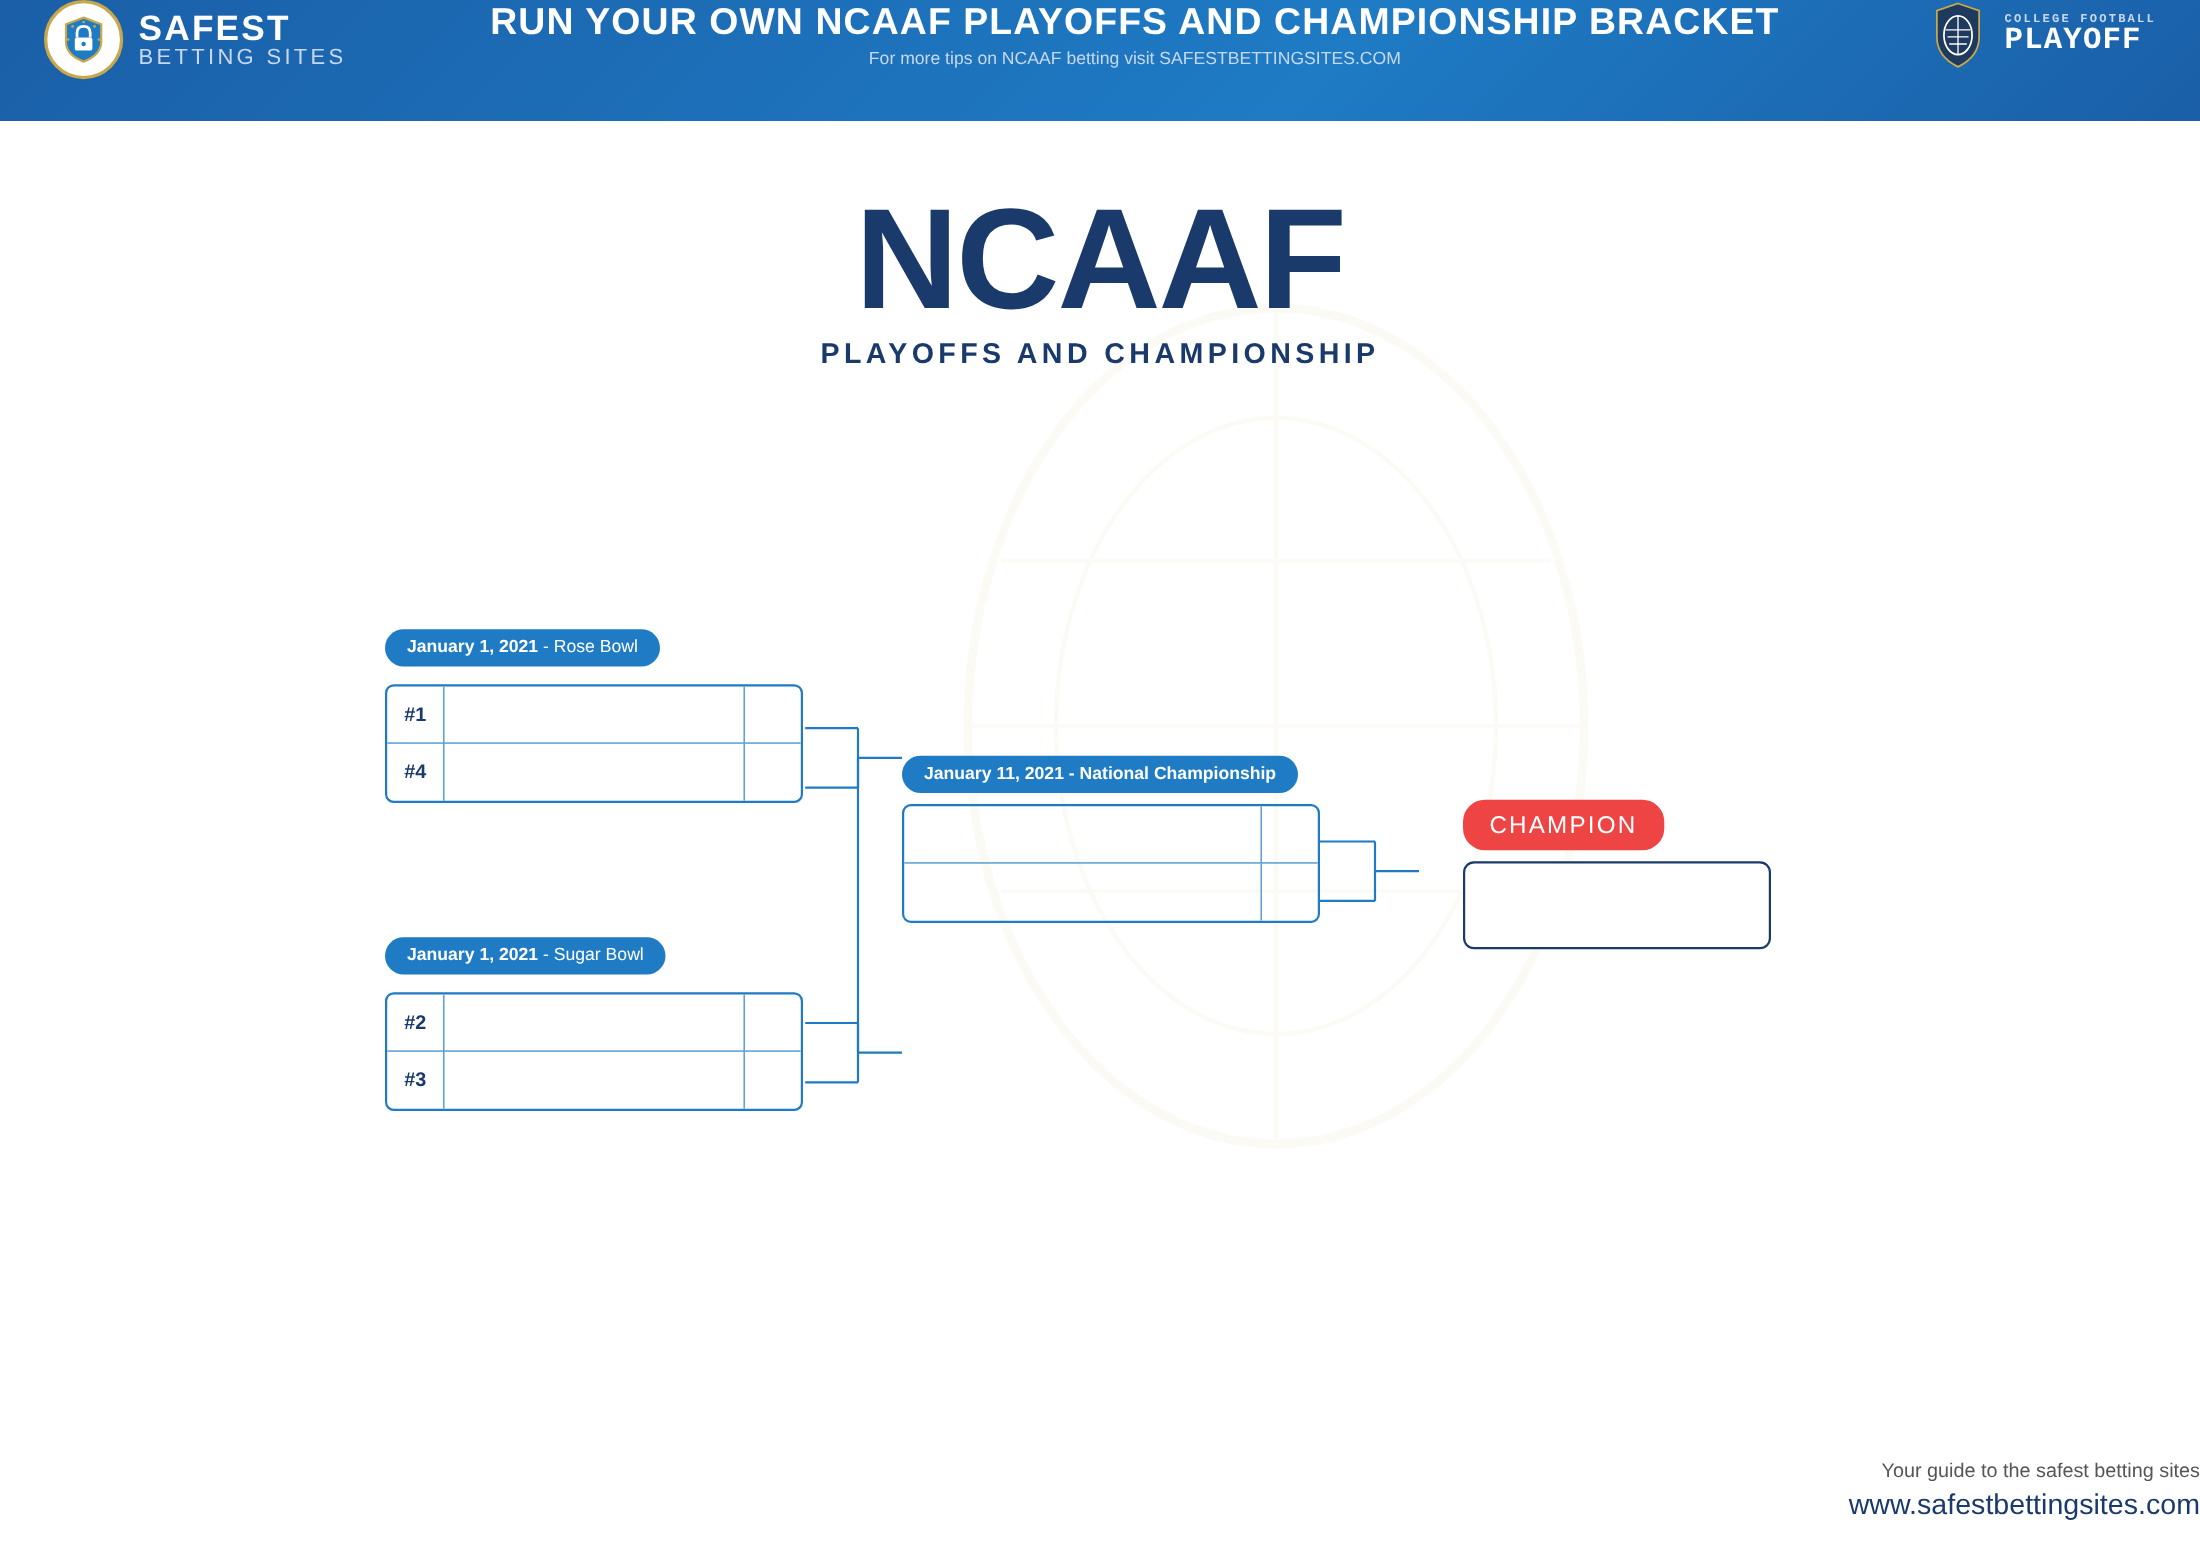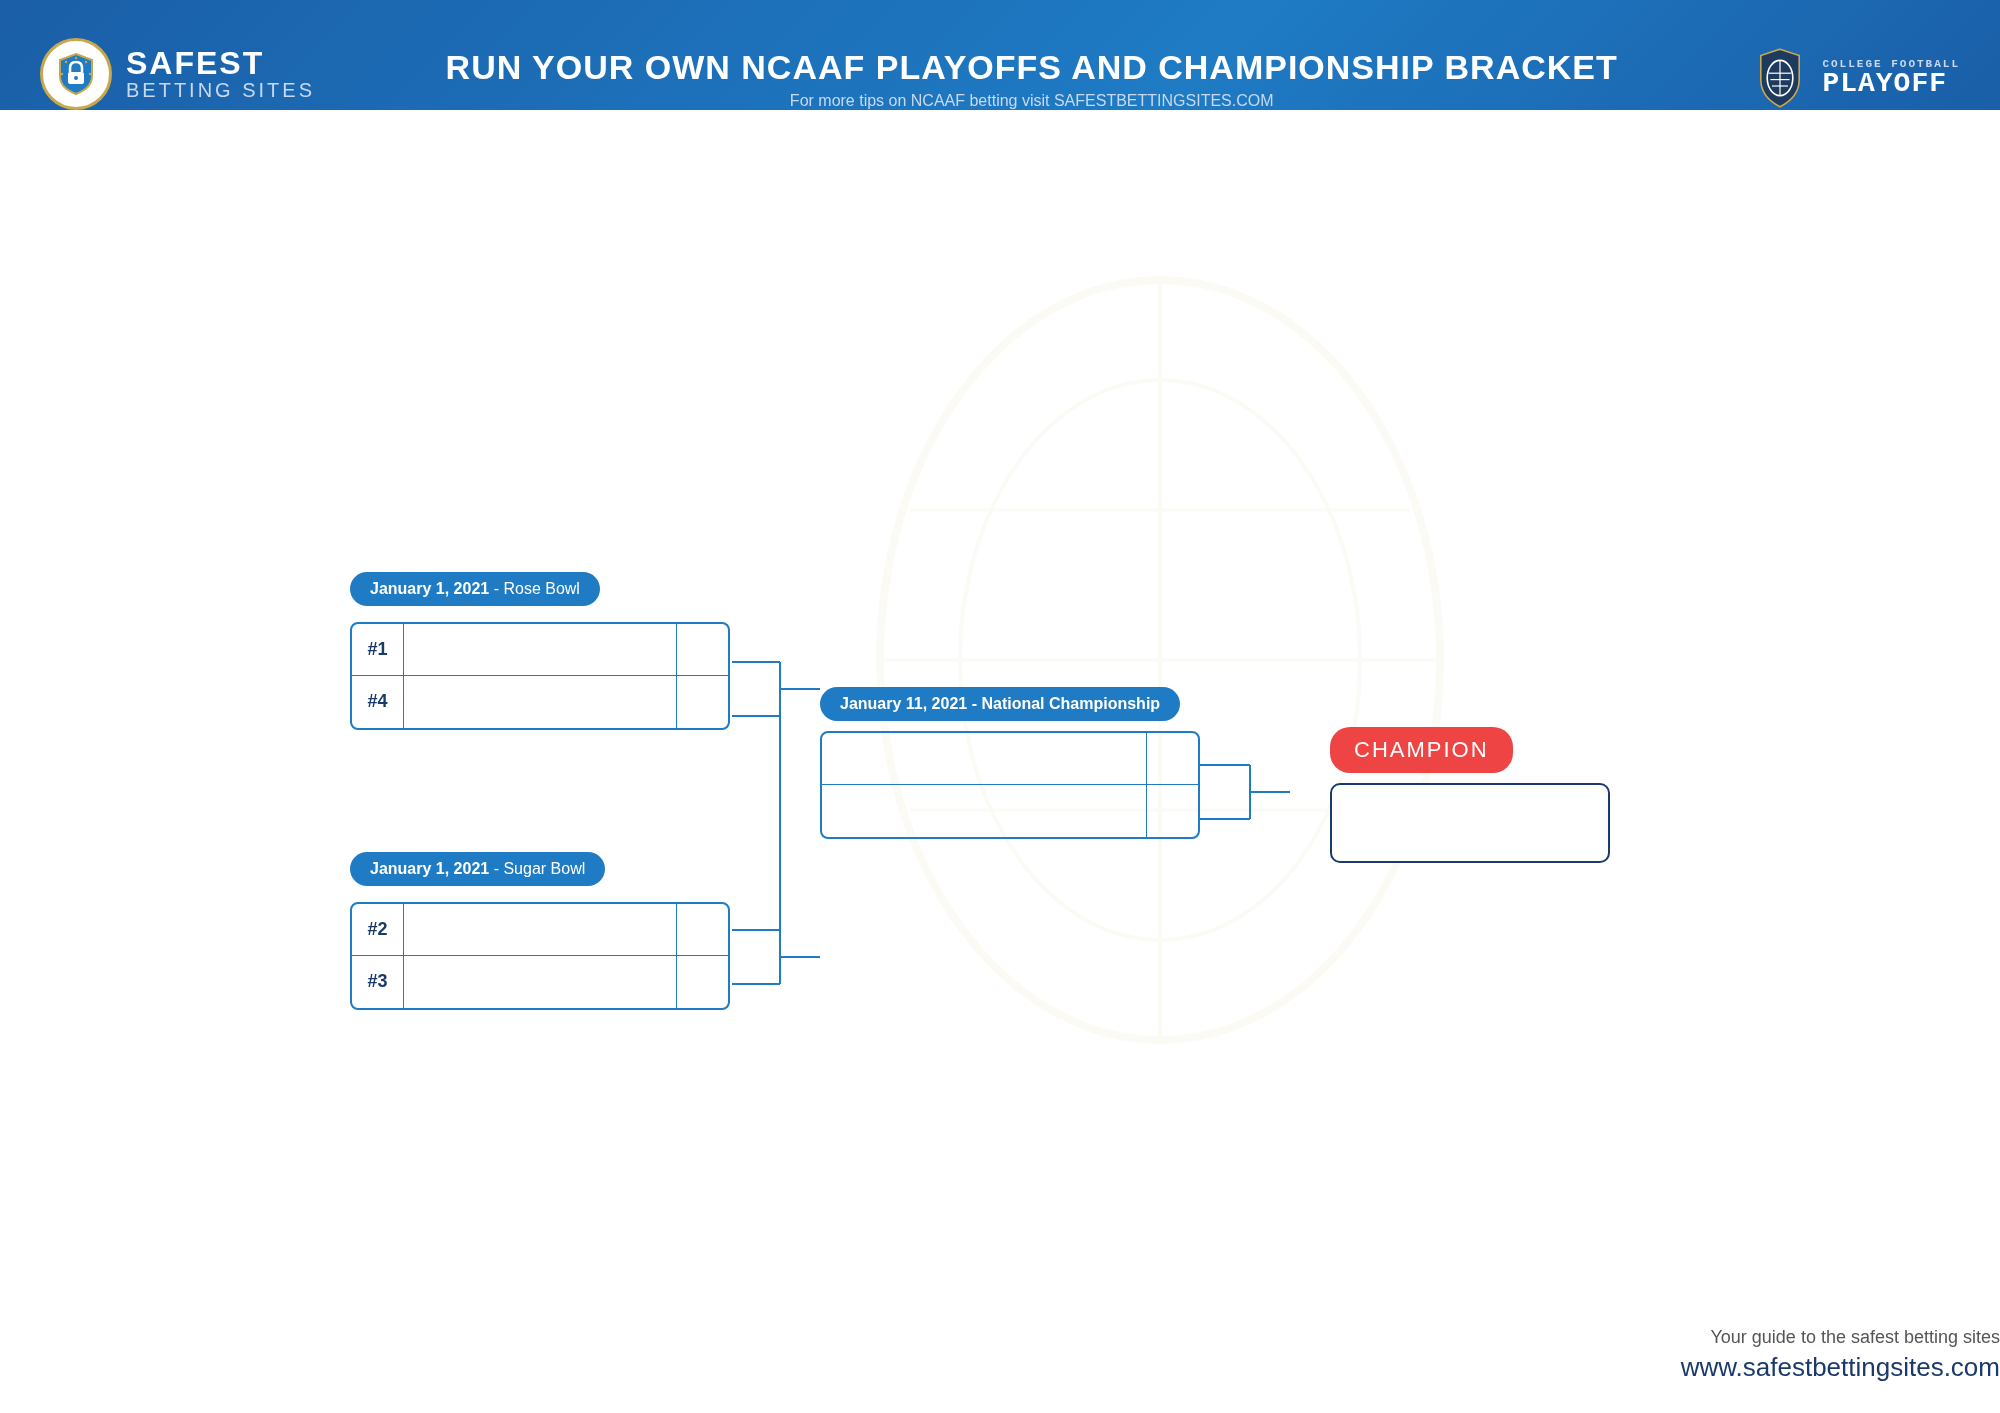--- a/index.html
+++ b/index.html
@@ -11,21 +11,21 @@
       overflow: hidden;
       position: relative;
     }
 
     
     .header {
       background: linear-gradient(135deg, #1a5fa8 0%, #1e7bc4 60%, #1a5fa8 100%);
       width: 100%;
       height: 110px;
       display: flex;
-      align-items: flex-end;
+      align-items: flex-start;
       justify-content: space-between;
       padding: 0 40px;
       gap: 46px;
     }
 
     .header-logo {
       display: flex;
       align-items: center;
       gap: 14px;
     }
@@ -356,20 +356,24 @@
   <svg class="watermark-bg" width="800" height="900" viewBox="0 0 800 900">
 
     <ellipse cx="400" cy="450" rx="280" ry="380" stroke="#c8a84b" stroke-width="8" fill="none"></ellipse>
     <ellipse cx="400" cy="450" rx="200" ry="280" stroke="#c8a84b" stroke-width="4" fill="none"></ellipse>
     <line x1="400" y1="70" x2="400" y2="830" stroke="#c8a84b" stroke-width="4"></line>
     <line x1="150" y1="300" x2="650" y2="300" stroke="#c8a84b" stroke-width="3"></line>
     <line x1="120" y1="450" x2="680" y2="450" stroke="#c8a84b" stroke-width="3"></line>
     <line x1="150" y1="600" x2="650" y2="600" stroke="#c8a84b" stroke-width="3"></line>
   </svg>
 
+  <div class="ncaaf-title">
+    <div class="ncaaf-main">NCAAF</div>
+    <div class="ncaaf-sub">PLAYOFFS AND CHAMPIONSHIP</div>
+  </div>
 
   <div style="position: absolute; top: 290px; left: 0; right: 0; bottom: 120px; z-index: 2; display: flex; align-items: center; justify-content: center;">
     <div style="position: relative; width: 1300px; height: 550px;">
 
       <div style="position: absolute; left: 0; top: 0;">
         <div class="game-label">
           <span class="date-bold">January 1, 2021</span><span class="game-name"> - Rose Bowl</span>
         </div>
         <div class="matchup">
           <div class="team-row">

